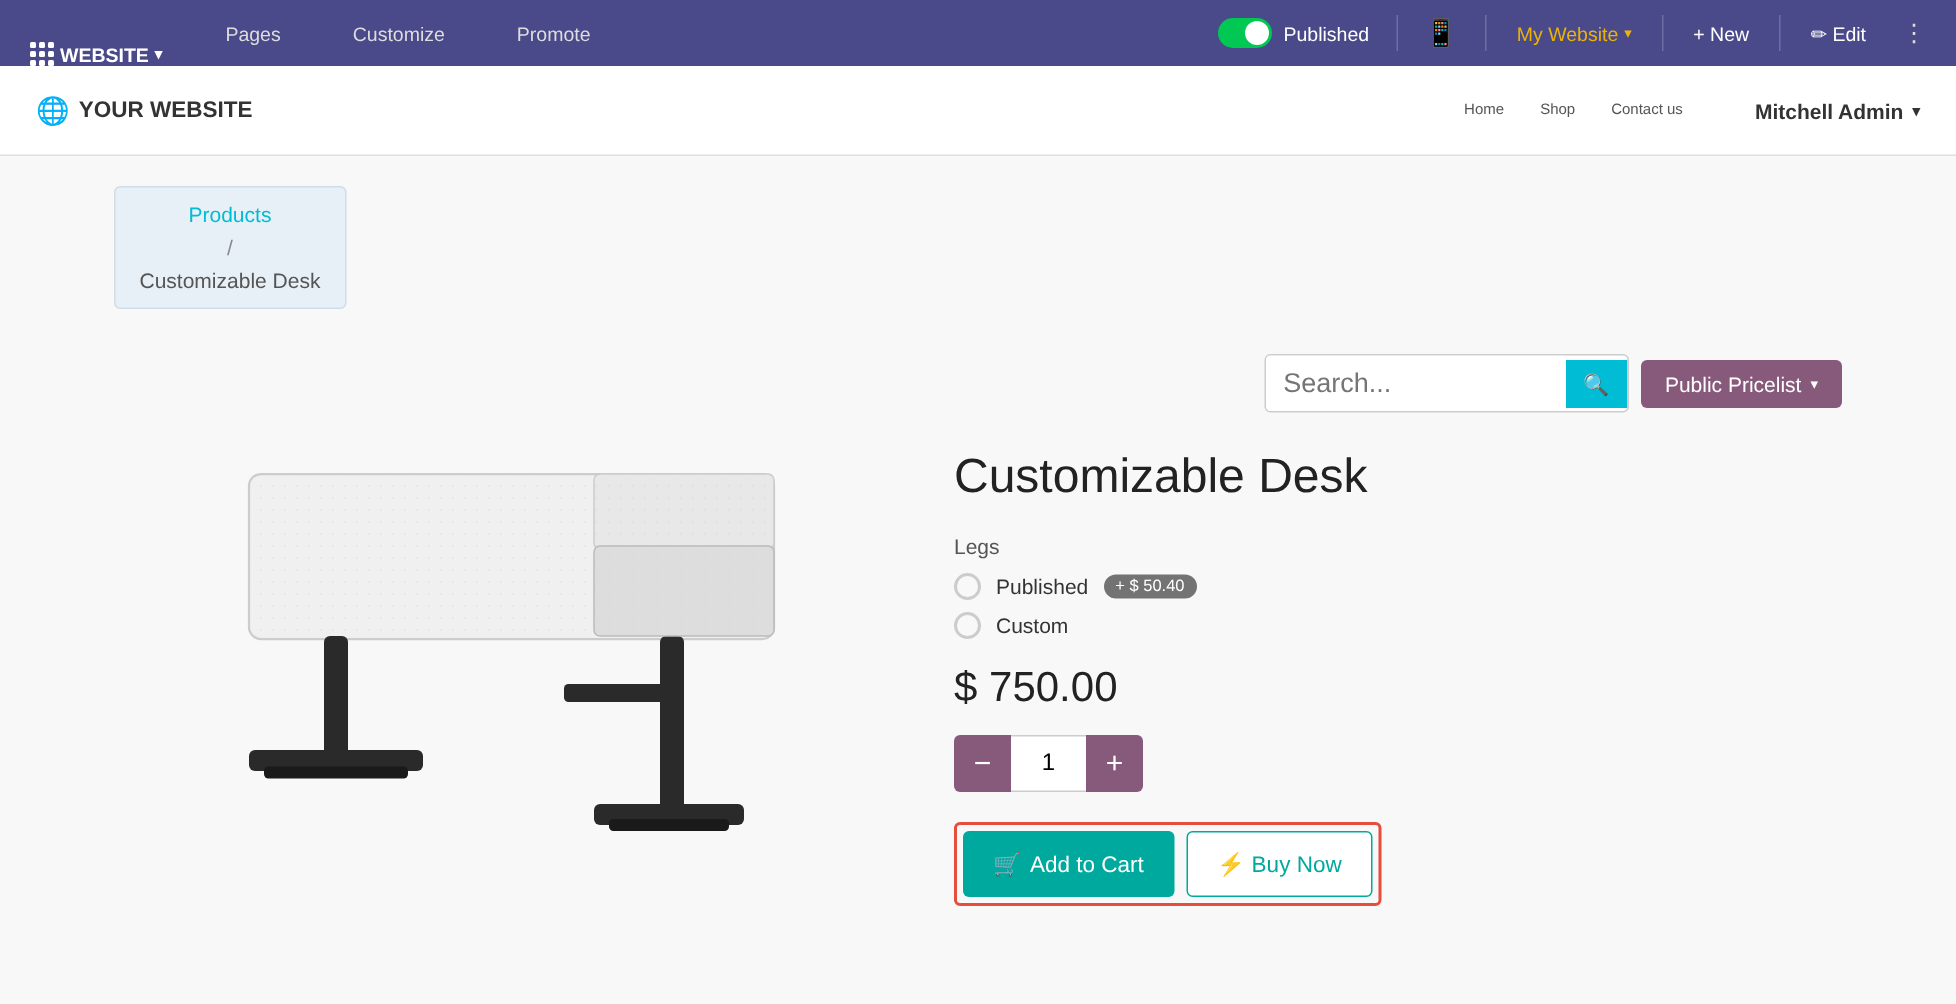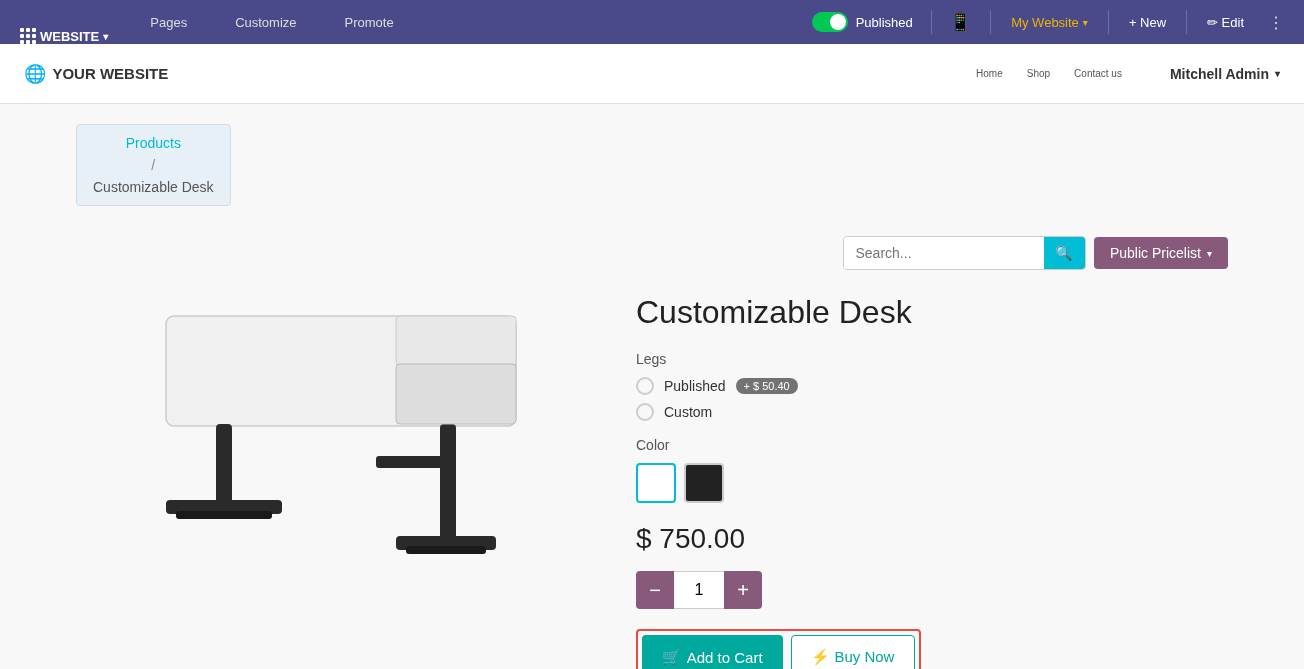--- a/index.html
+++ b/index.html
@@ -204,21 +204,21 @@
       display: flex;
       align-items: center;
       border: 1px solid #ccc;
       border-radius: 4px;
       overflow: hidden;
       background: #fff;
     }
     .search-input {
       border: none; outline: none;
       padding: 8px 12px;
-      font-size: 14px;
+      font-size: 18px;
       width: 200px;
       color: #888;
     }
     .search-btn {
       background: #00bcd4;
       border: none; outline: none;
       padding: 8px 12px;
       cursor: pointer;
       color: #fff;
       font-size: 14px;
@@ -497,27 +497,20 @@
           <span class="option-name">Published</span>
           <span class="price-badge">+ $ 50.40</span>
         </div>
 
         <div class="option-row">
           <div class="radio-btn"></div>
           <span class="option-name">Custom</span>
         </div>
       </div>
 
-      <div class="color-group option-group">
-        <div class="option-label">Color</div>
-        <div class="color-swatches">
-          <div class="color-swatch white"></div>
-          <div class="color-swatch black"></div>
-        </div>
-      </div>
 
       <div class="product-price">$ 750.00</div>
 
       <div class="quantity-row">
         <button class="qty-btn">−</button>
         <input type="text" class="qty-input" value="1" style="">
         <button class="qty-btn plus">+</button>
       </div>
 
       <div class="action-buttons">

